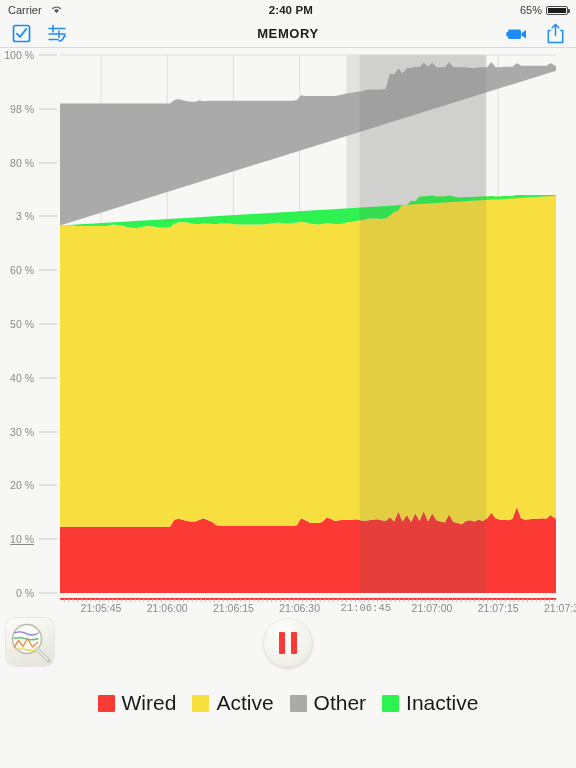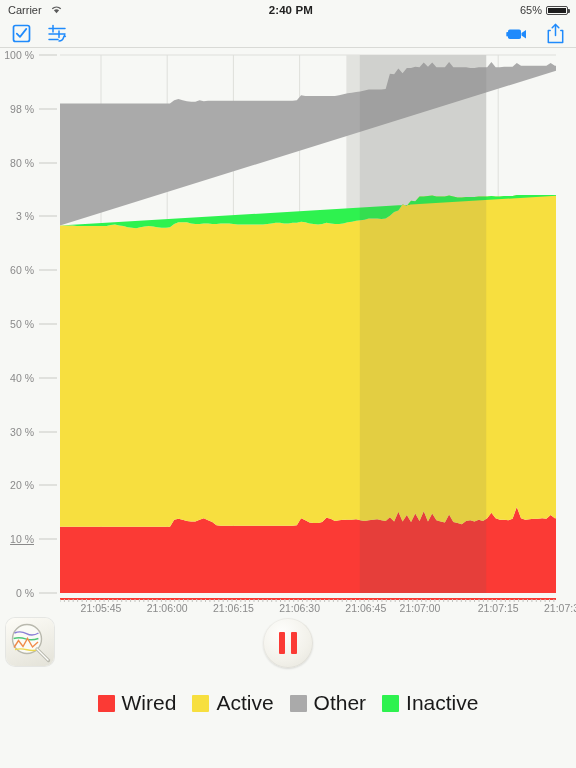--- a/index.html
+++ b/index.html
@@ -174,20 +174,21 @@
           <line x1="3" y1="10" x2="19" y2="10"></line>
           <line x1="3" y1="15.5" x2="12" y2="15.5"></line>
           <line x1="7" y1="1.5" x2="7" y2="8"></line>
           <line x1="13" y1="7" x2="13" y2="13.5"></line>
         </g>
         <path d="M13 17 q3.5 0 4.6 -3.4" stroke="#1f8afc" stroke-width="1.5" fill="none" stroke-linecap="round"></path>
         <path d="M18.6 9.8 l1.6 3.3 l-3.6 0.4 z" fill="#1f8afc"></path>
       </svg>
     </span>
   </div>
+  <div class="nav-title">MEMORY</div>
   <div class="nav-right">
     <span class="nav-icon">
       <svg width="22" height="16" viewBox="0 0 22 16">
         <rect x="2" y="3.5" width="13" height="9.5" rx="1.8" fill="#1f8afc"></rect>
         <path d="M15.5 7 L20 4 L20 12.5 L15.5 9.5 Z" fill="#1f8afc"></path>
         <rect x="0.3" y="6" width="2" height="4.5" rx="0.8" fill="#1f8afc"></rect>
       </svg>
     </span>
     <span class="nav-icon">
       <svg width="17" height="21" viewBox="0 0 17 21">
@@ -364,22 +365,22 @@
           <line x1="502.7" y1="1" x2="502.7" y2="6" stroke="#c2c3bf" stroke-width="1"></line>
           <line x1="507.2" y1="1" x2="507.2" y2="6" stroke="#c2c3bf" stroke-width="1"></line>
           <line x1="511.6" y1="1" x2="511.6" y2="6" stroke="#c2c3bf" stroke-width="1"></line>
           <line x1="516.0" y1="1" x2="516.0" y2="6" stroke="#c2c3bf" stroke-width="1"></line>
         </svg>
     </div>
   <div class="x-label" style="left: 41px; text-align: center;">21:05:45</div>
       <div class="x-label" style="left: 107.2px;">21:06:00</div>
       <div class="x-label" style="left: 173.4px;">21:06:15</div>
       <div class="x-label" style="left: 239.6px;">21:06:30</div>
-      <div class="x-label" style="left: 305.8px;">21:06:45</div>
-      <div class="x-label" style="left: 360px;">21:07:00</div>
+      <div class="x-label" style="left: 305.8px; font-family: Liberation Mono, monospace;">21:06:45</div>
+      <div class="x-label" style="left: 372px;">21:07:00</div>
       <div class="x-label" style="left: 438.2px;">21:07:15</div>
       <div class="x-label" style="left: 504.4px;">21:07:30</div>
     </div>
 </div>
 
 <div class="bottom-bar">
   <div class="app-thumb">
     <svg width="48" height="48" viewBox="0 0 48 48">
       <circle cx="21" cy="21" r="14.5" fill="#fbfbf6" stroke="#b9b9ae" stroke-width="1.4"></circle>
       <path d="M8.5 15 q6 -2.5 12 0.6 t12 -0.6" fill="none" stroke="#8b7fd6" stroke-width="1.4"></path>

